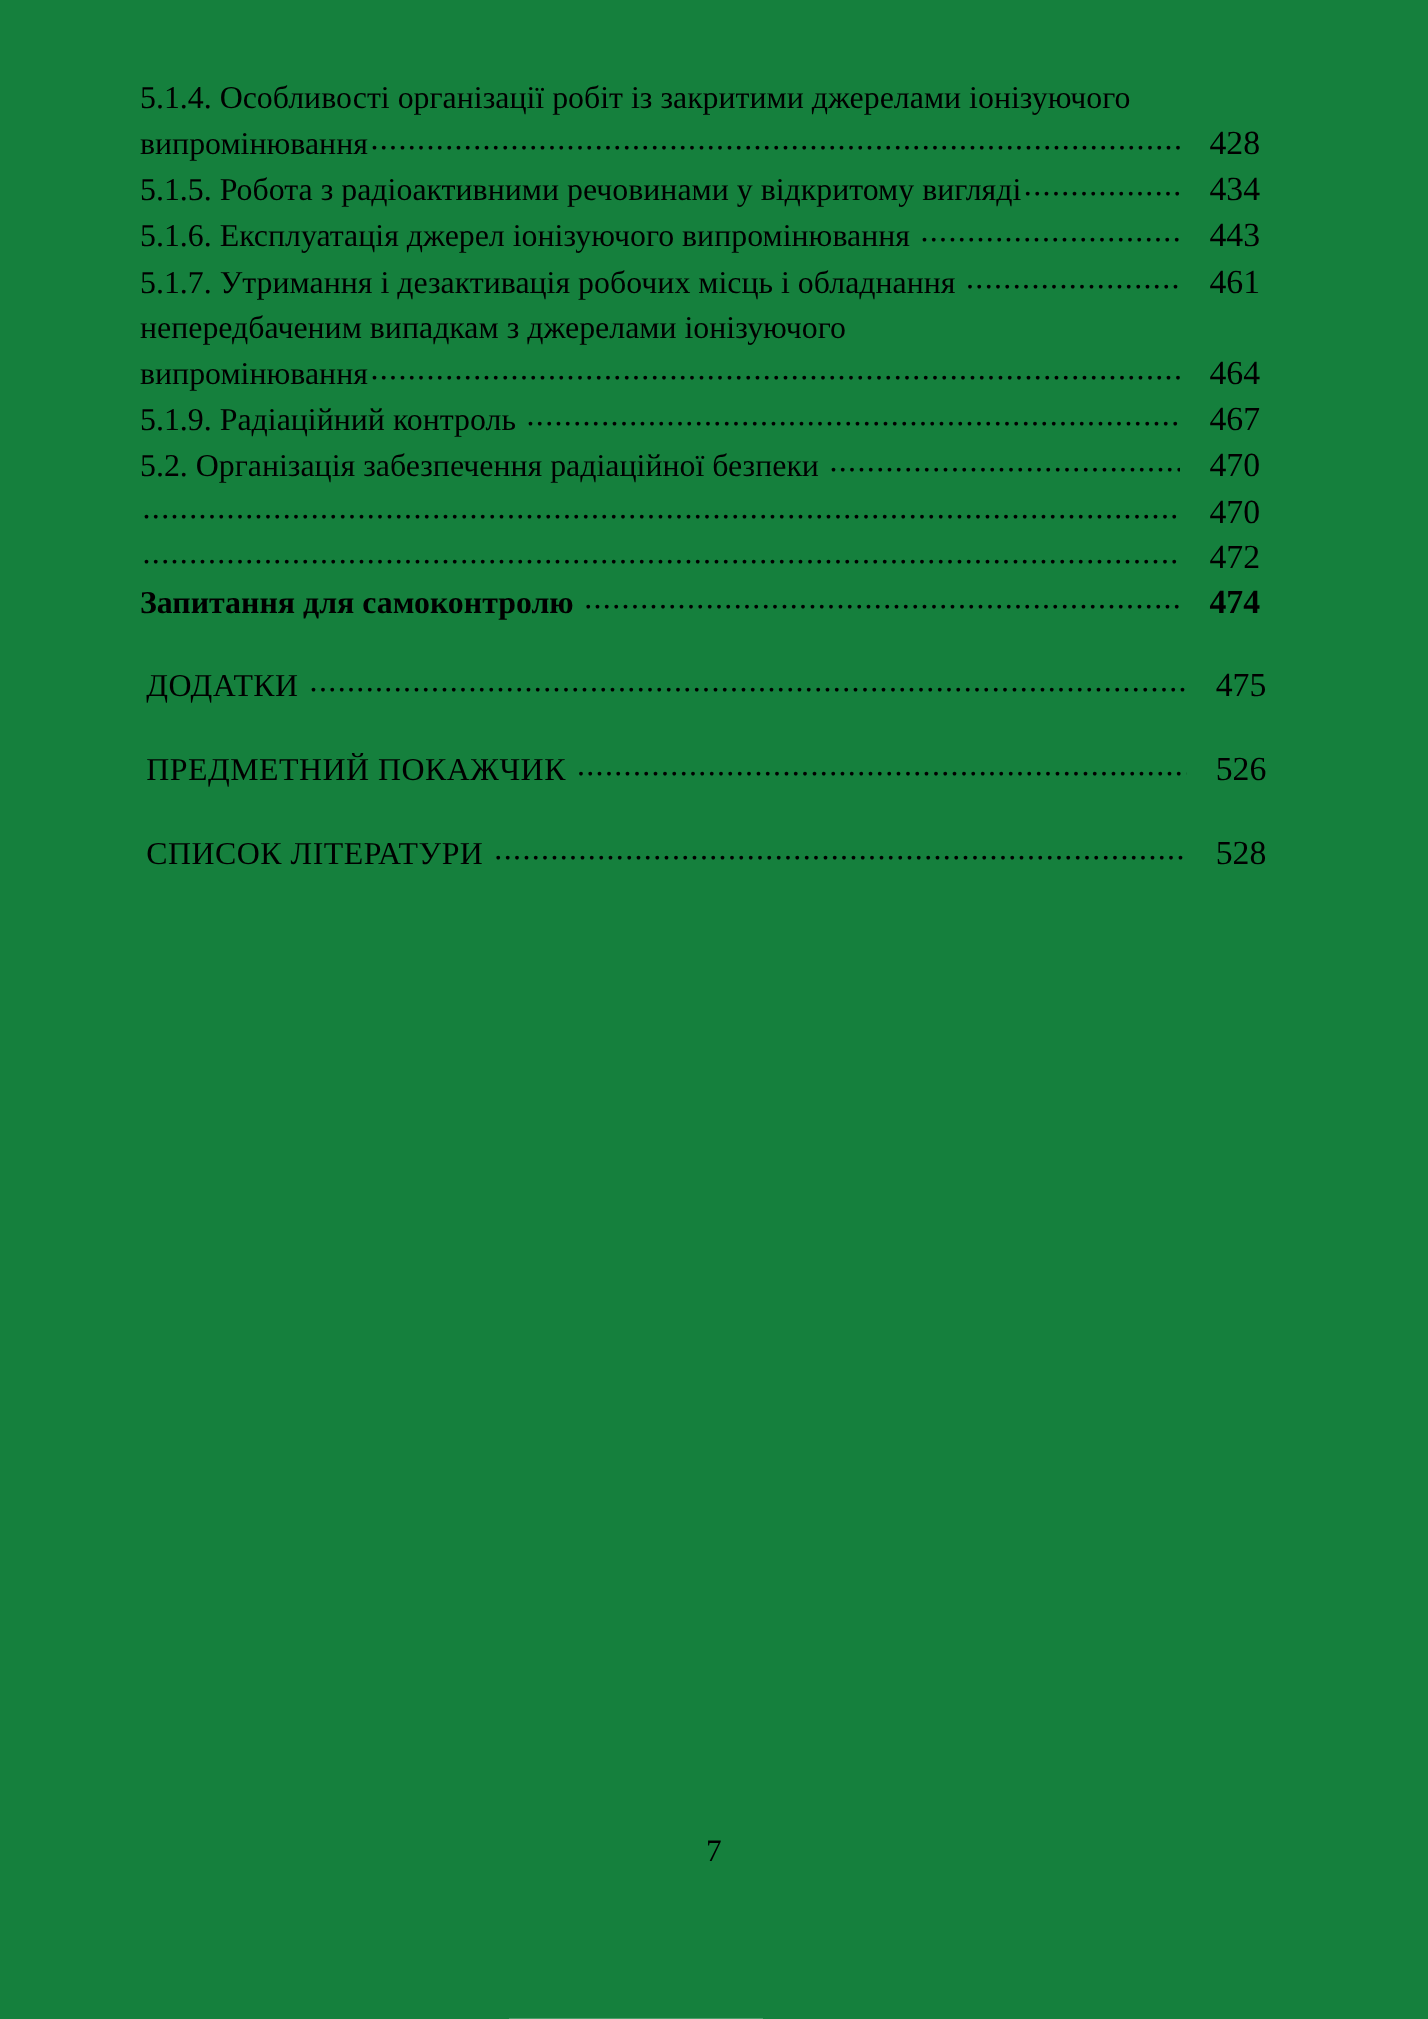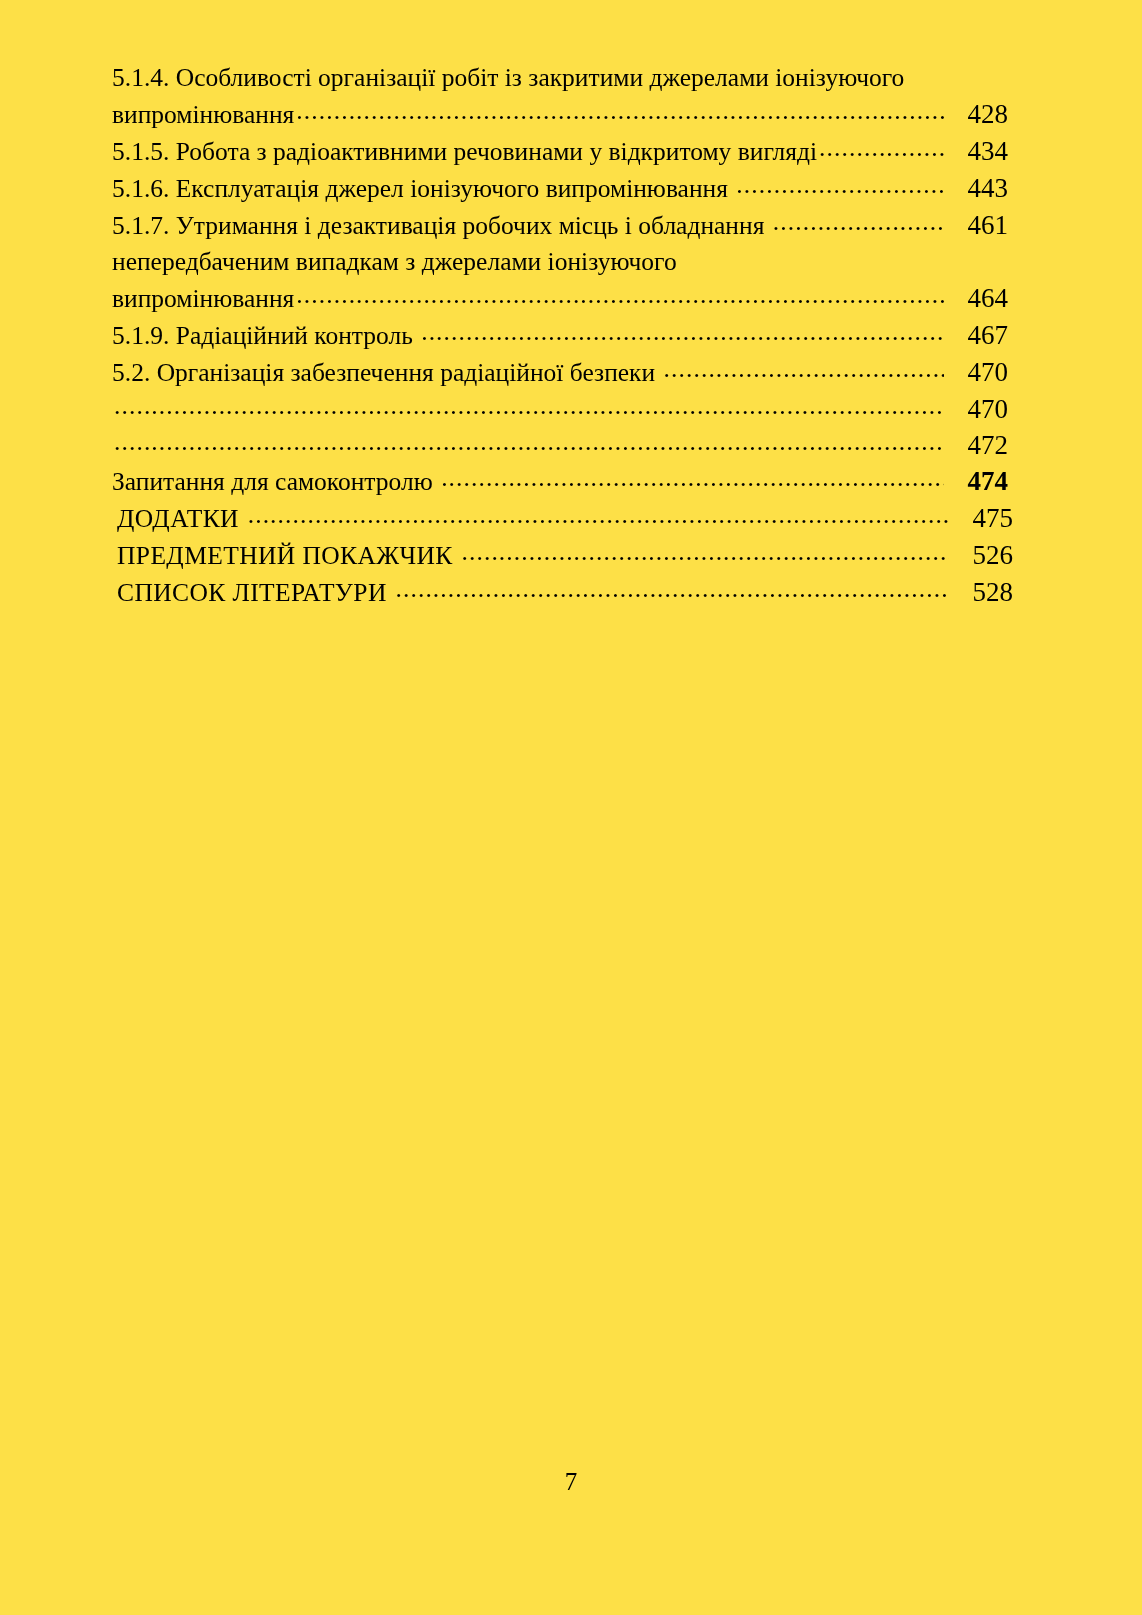--- a/index.html
+++ b/index.html
@@ -16,21 +16,21 @@
     color: #000000;
     overflow: hidden;
   }
 
   .page {
     position: absolute;
     top: 0;
     left: 0;
     width: 1142px;
     height: 1615px;
-    background: #fde047;
+    background: #15803d;
   }
 
   .toc {
     position: absolute;
     left: 112px;
     top: 60px;
     width: 896px;
   }
 
   
@@ -81,25 +81,25 @@
     text-align: right;
     font-size: 27px;
     white-space: nowrap;
   }
 
   
   .line.plain .leader { visibility: hidden; }
   .line.plain .pageno { visibility: hidden; }
 
   
-  .entry.bold .line-text { font-weight: normal; }
+  .entry.bold .line-text { font-weight: bold; }
   .entry.bold .pageno { font-weight: bold; }
 
   
-  .entry.section { }
+  .entry.section { margin-top: 30px; }
   .entry.section .line { padding-left: 5px; }
   .entry.section .line-text { letter-spacing: 0.4px; }
 
   .folio {
     position: absolute;
     left: 0;
     top: 1468px;
     width: 1142px;
     text-align: center;
     font-size: 25px;

